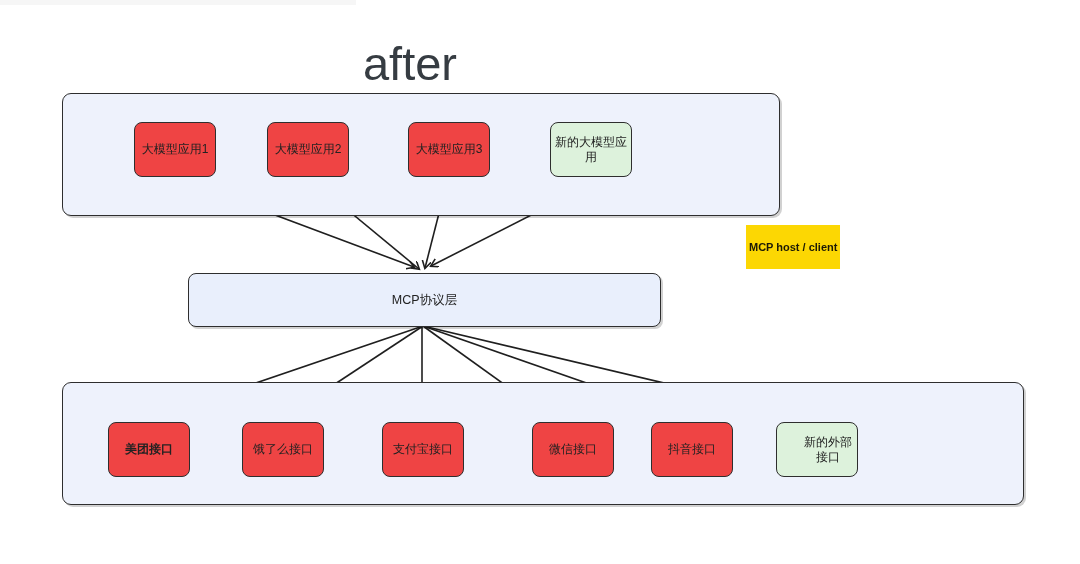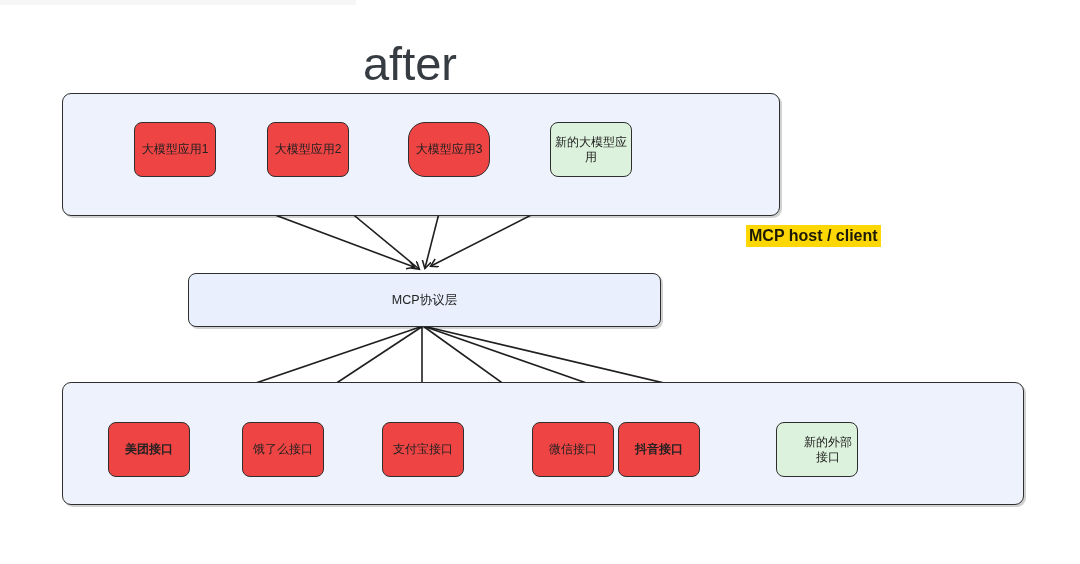--- a/index.html
+++ b/index.html
@@ -35,26 +35,26 @@
   .node{
     position:absolute;width:82px;height:55px;
     background:#ef4444;border:1.5px solid #2e2e2e;border-radius:8px;
     display:flex;align-items:center;justify-content:center;
     font-size:12px;color:#222222;text-align:center;line-height:1.25;
     padding:2px;box-sizing:border-box;
   }
   .node.green{background:#ddf2dc;}
   .node-row-top{top:122px;}
   .node-row-bottom{top:422px;}
-  .n-h1{left:134px;} .n-h2{left:267px;text-align:center;} .n-h3{left:408px;border-radius:17px;} .n-h4{left:550px;}
+  .n-h1{left:134px;} .n-h2{left:267px;text-align:center;} .n-h3{left:408px;} .n-h4{left:550px;}
   .n-s1{left:108px;font-weight:bold;} .n-s2{left:242px;} .n-s3{left:382px;}
-  .n-s4{left:532px;} .n-s5{left:618px;font-weight:bold;} .n-s6{left:776px;padding-left:24px;}
+  .n-s4{left:532px;} .n-s5{left:651px;} .n-s6{left:776px;padding-left:24px;}
   .tag{
     position:absolute;background:#fcd703;color:#1c1a06;
-    font-size:16px;font-weight:bold;padding:2px 3px;white-space:nowrap;
+    font-size:11px;font-weight:bold;padding:16px 3px;white-space:nowrap;
   }
   .host-tag{left:683px;top:131px;}
   svg.edges{position:absolute;left:0;top:0;width:1080px;height:564px;pointer-events:none;}
 </style>
 </head>
 <body>
 
 <div class="canvas">
 
   <div class="top-strip"></div>

